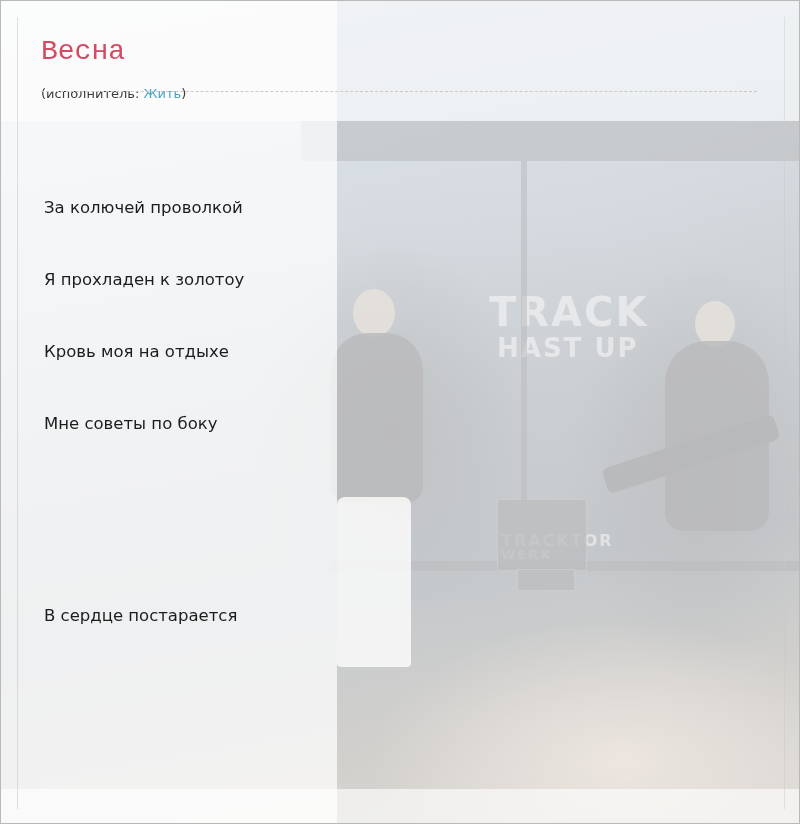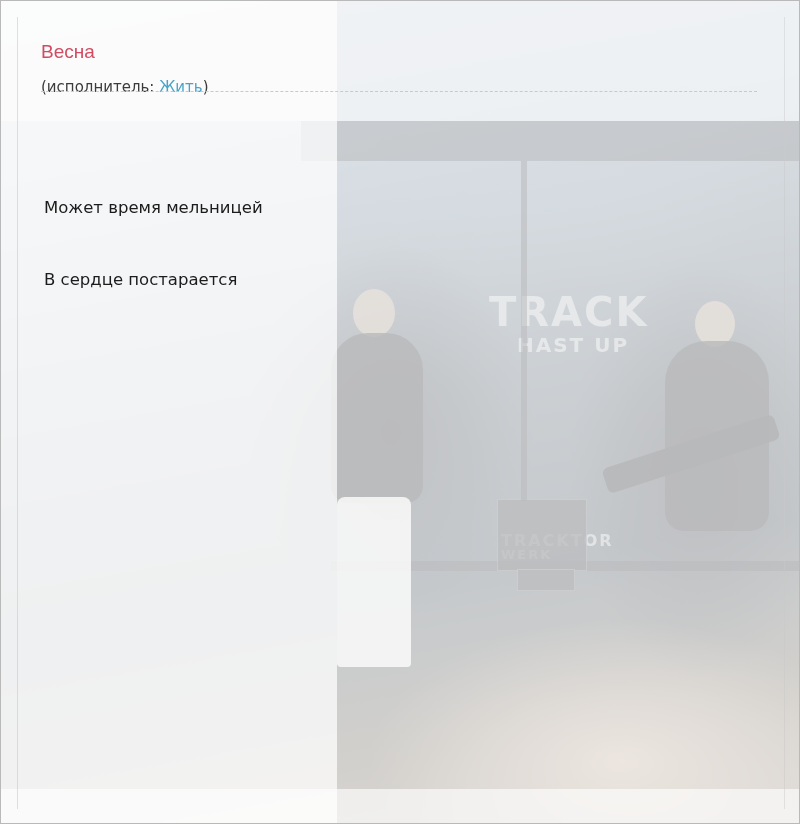--- a/index.html
+++ b/index.html
@@ -142,30 +142,30 @@
     height: 824px;
   }
 
   .song-header {
     position: absolute;
     left: 40px;
     top: 36px;
     width: 716px;
   }
   .song-title {
-    font-size: 19px;
+    font-size: 28px;
     line-height: 30px;
     color: #d14b62;
     font-weight: normal;
     margin: 0;
-    font-family: Liberation Sans, sans-serif;
+    font-family: Liberation Mono, monospace;
   }
   .song-artist-line {
-    margin-top: 11px;
-    font-size: 15px;
+    margin-top: 17px;
+    font-size: 13px;
     line-height: 19px;
     color: #3b3b3b;
   }
   .artist-link {
     color: #4aa3c7;
     text-decoration: none;
   }
   .header-rule {
     position: absolute;
     left: 40px;
@@ -200,21 +200,21 @@
 <body>
 
 <div class="page-frame">
 
   <div class="photo-bg">
     <div class="photo-stage">
       <div class="stage-band" style="left:300px; top:120px; width:500px; height:40px;"></div>
       <div class="stage-band" style="left:330px; top:560px; width:470px; height:10px;"></div>
 
       <div class="stage-text" style="left:488px; top:288px; font-size:40px;">TRACK</div>
-      <div class="stage-text" style="left:516px; top:332px; font-size:20px;">HAST UP</div>
+      <div class="stage-text" style="left:496px; top:332px; font-size:26px;">HAST UP</div>
       <div class="stage-text" style="left:500px; top:530px; font-size:16px;">TRACKTOR</div>
       <div class="stage-text" style="left:500px; top:546px; font-size:13px;">WERK</div>
 
       <div class="stage-head" style="left:352px; top:288px; width:42px; height:48px;"></div>
       <div class="stage-person" style="left:330px; top:332px; width:92px; height:170px;"></div>
       <div class="stage-pants" style="left:336px; top:496px; width:74px; height:170px;"></div>
 
       <div class="stage-head" style="left:694px; top:300px; width:40px; height:46px;"></div>
       <div class="stage-person" style="left:664px; top:340px; width:104px; height:190px;"></div>
       <div class="stage-guitar" style="left:600px; top:440px; width:180px; height:26px;"></div>
@@ -236,21 +236,26 @@
 
     <div class="song-header">
       <h1 class="song-title">Весна</h1>
       <div class="song-artist-line"><span>(исполнитель: </span><a class="artist-link" href="#">Жить</a><span>)</span></div>
     </div>
 
     <div class="header-rule"></div>
 
     <div class="lyrics">
       <p class="stanza">
-        <span class="line">Может время мельницей</span>
+        <span class="line">За колючей проволкой</span>
+        <span class="line">Я прохладен к золотоу</span>
+        <span class="line">Кровь моя на отдыхе</span>
+        <span class="line">Мне советы по боку</span>
+      </p>
+      <p class="stanza">
         <span class="line">В сердце постарается</span>
       </p>
       
       
       
       
     </div>
 
   </div>
 </div>

